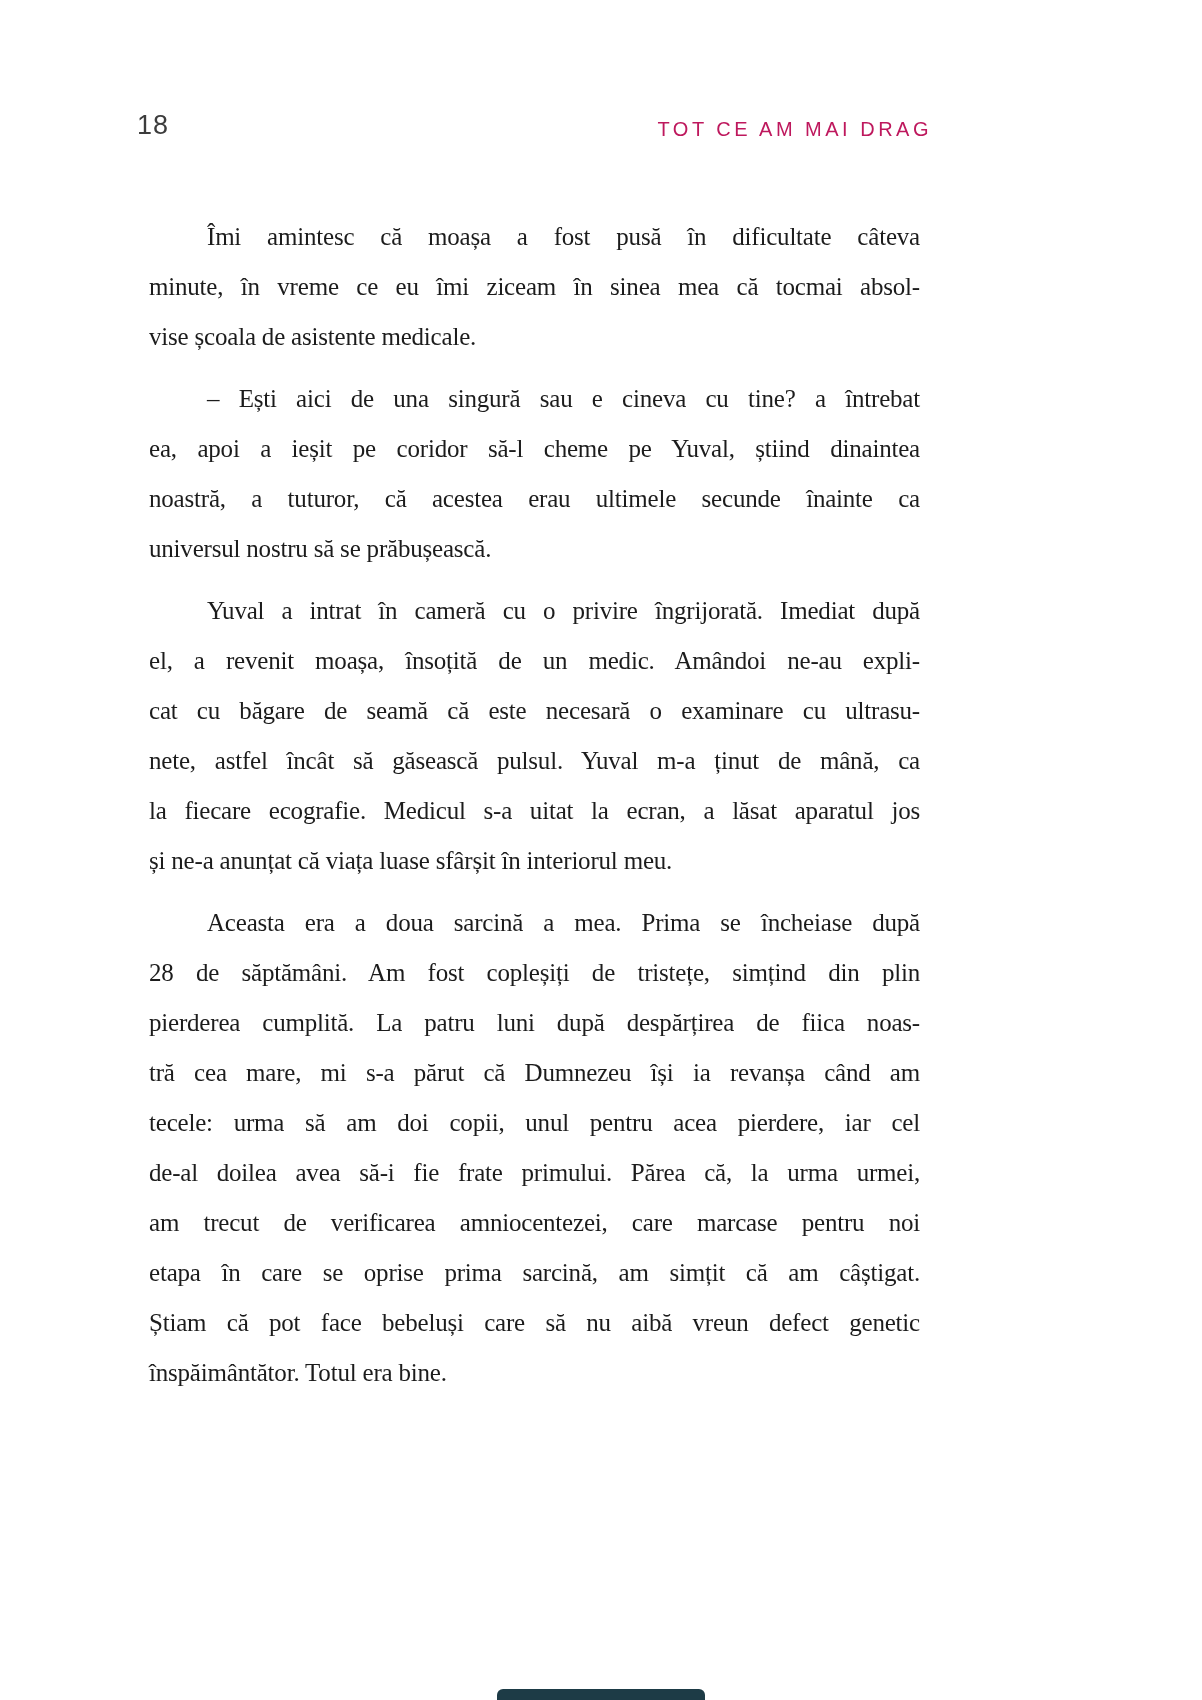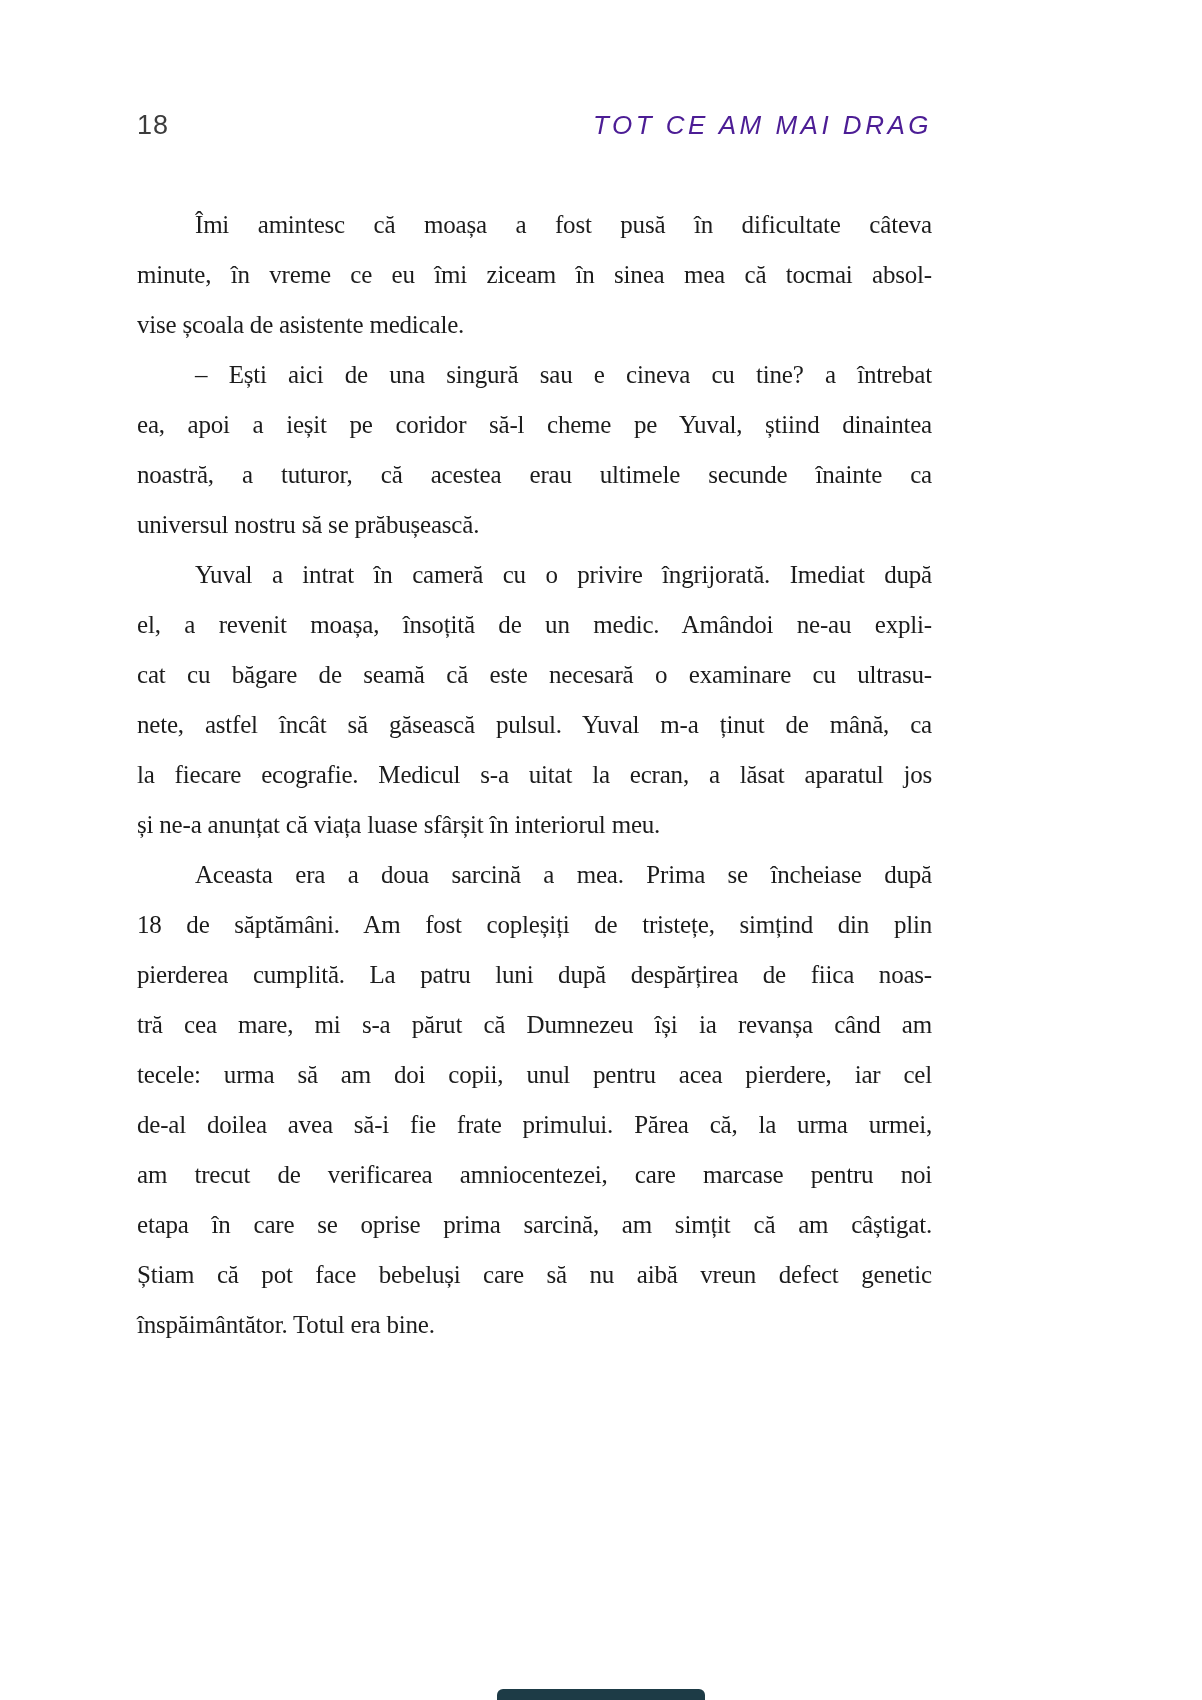--- a/index.html
+++ b/index.html
@@ -21,36 +21,35 @@
     align-items: flex-end;
     font-family: "Liberation Sans", "DejaVu Sans", sans-serif;
   }
   .page-number {
     font-size: 27px;
     color: #3c3c3c;
     letter-spacing: 1px;
     font-weight: 400;
   }
   .running-title {
-    font-size: 26px;
-    color: #4c1d95;
+    font-size: 20px;
+    color: #be185d;
     letter-spacing: 3.5px;
     font-weight: 400;
-    font-style: italic;
   }
   .page-body {
     position: absolute;
     top: 200px;
     left: 137px;
     width: 795px;
     color: #1c1c1c;
     font-size: 25px;
     letter-spacing: -0.2px;
   }
-  .para { margin: 0; }
+  .para { margin: 12px; }
   .line {
     line-height: 50px;
     height: 50px;
     text-align: justify;
     text-align-last: justify;
     white-space: normal;
   }
   .line.first { padding-left: 58px; }
   .line.last { text-align-last: left; }
   .home-indicator {
@@ -87,21 +86,21 @@
     <div class="para">
       <div class="line first">Yuval a intrat în cameră cu o privire îngrijorată. Imediat după</div>
       <div class="line">el, a revenit moașa, însoțită de un medic. Amândoi ne-au expli-</div>
       <div class="line">cat cu băgare de seamă că este necesară o examinare cu ultrasu-</div>
       <div class="line">nete, astfel încât să găsească pulsul. Yuval m-a ținut de mână, ca</div>
       <div class="line">la fiecare ecografie. Medicul s-a uitat la ecran, a lăsat aparatul jos</div>
       <div class="line last">și ne-a anunțat că viața luase sfârșit în interiorul meu.</div>
     </div>
     <div class="para">
       <div class="line first">Aceasta era a doua sarcină a mea. Prima se încheiase după</div>
-      <div class="line">18 de săptămâni. Am fost copleșiți de tristețe, simțind din plin</div>
+      <div class="line">28 de săptămâni. Am fost copleșiți de tristețe, simțind din plin</div>
       <div class="line">pierderea cumplită. La patru luni după despărțirea de fiica noas-</div>
       <div class="line">tră cea mare, mi s-a părut că Dumnezeu își ia revanșa când am</div>
       <div class="line">tecele: urma să am doi copii, unul pentru acea pierdere, iar cel</div>
       <div class="line">de-al doilea avea să-i fie frate primului. Părea că, la urma urmei,</div>
       <div class="line">am trecut de verificarea amniocentezei, care marcase pentru noi</div>
       <div class="line">etapa în care se oprise prima sarcină, am simțit că am câștigat.</div>
       <div class="line">Știam că pot face bebeluși care să nu aibă vreun defect genetic</div>
       <div class="line last">înspăimântător. Totul era bine.</div>
     </div>
   </main>

